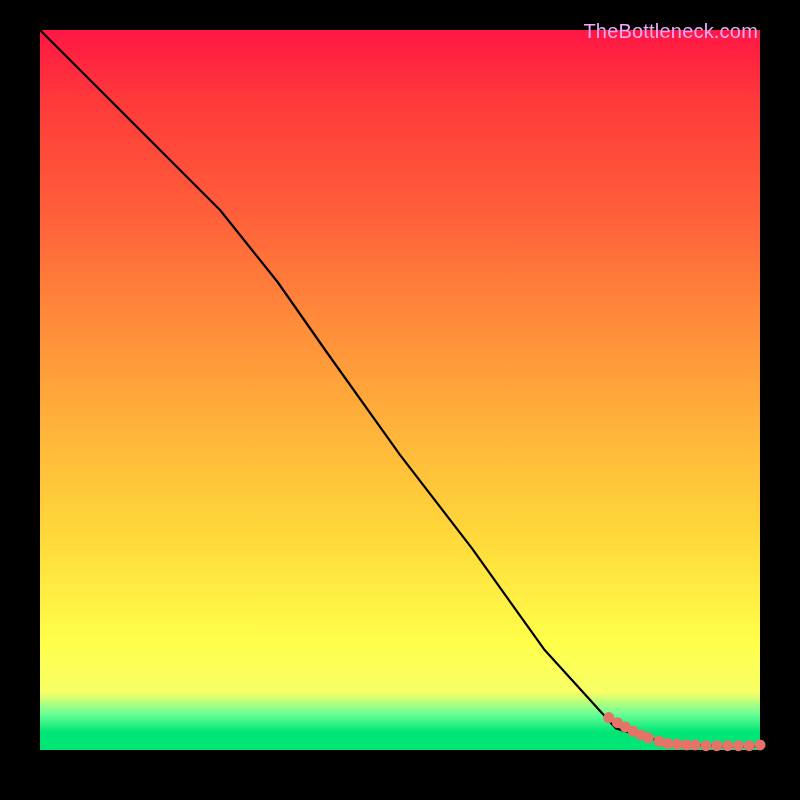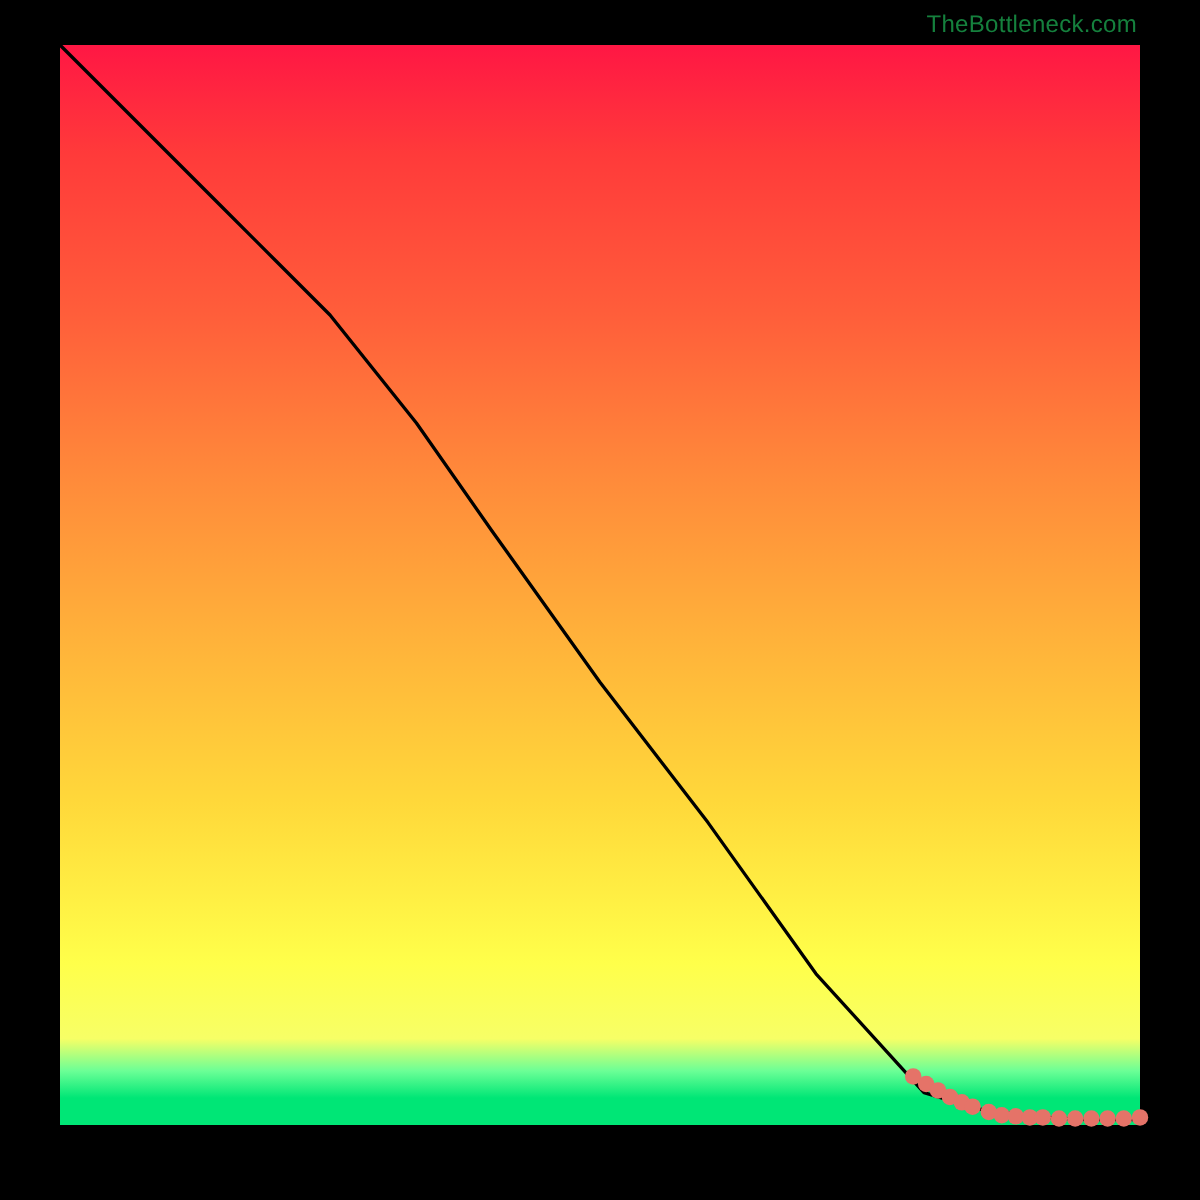--- a/index.html
+++ b/index.html
@@ -27,24 +27,24 @@
       #ffff4a 85%,
       #f7ff66 92%,
       #6bff96 95%,
       #00e676 97.5%,
       #00e676 100%
     );
   }
   .watermark {
     position: absolute;
     right: 42px;
-    top: 8px;
+    top: 20px;
     font-family: Arial, Helvetica, sans-serif;
-    font-size: 16px;
-    color: #15803d;
+    font-size: 20px;
+    color: #f0abfc;
     font-weight: 500;
     letter-spacing: 0.2px;
   }
   svg.overlay {
     position: absolute;
     left: 40px;
     top: 30px;
     width: 720px;
     height: 720px;
     overflow: visible;

